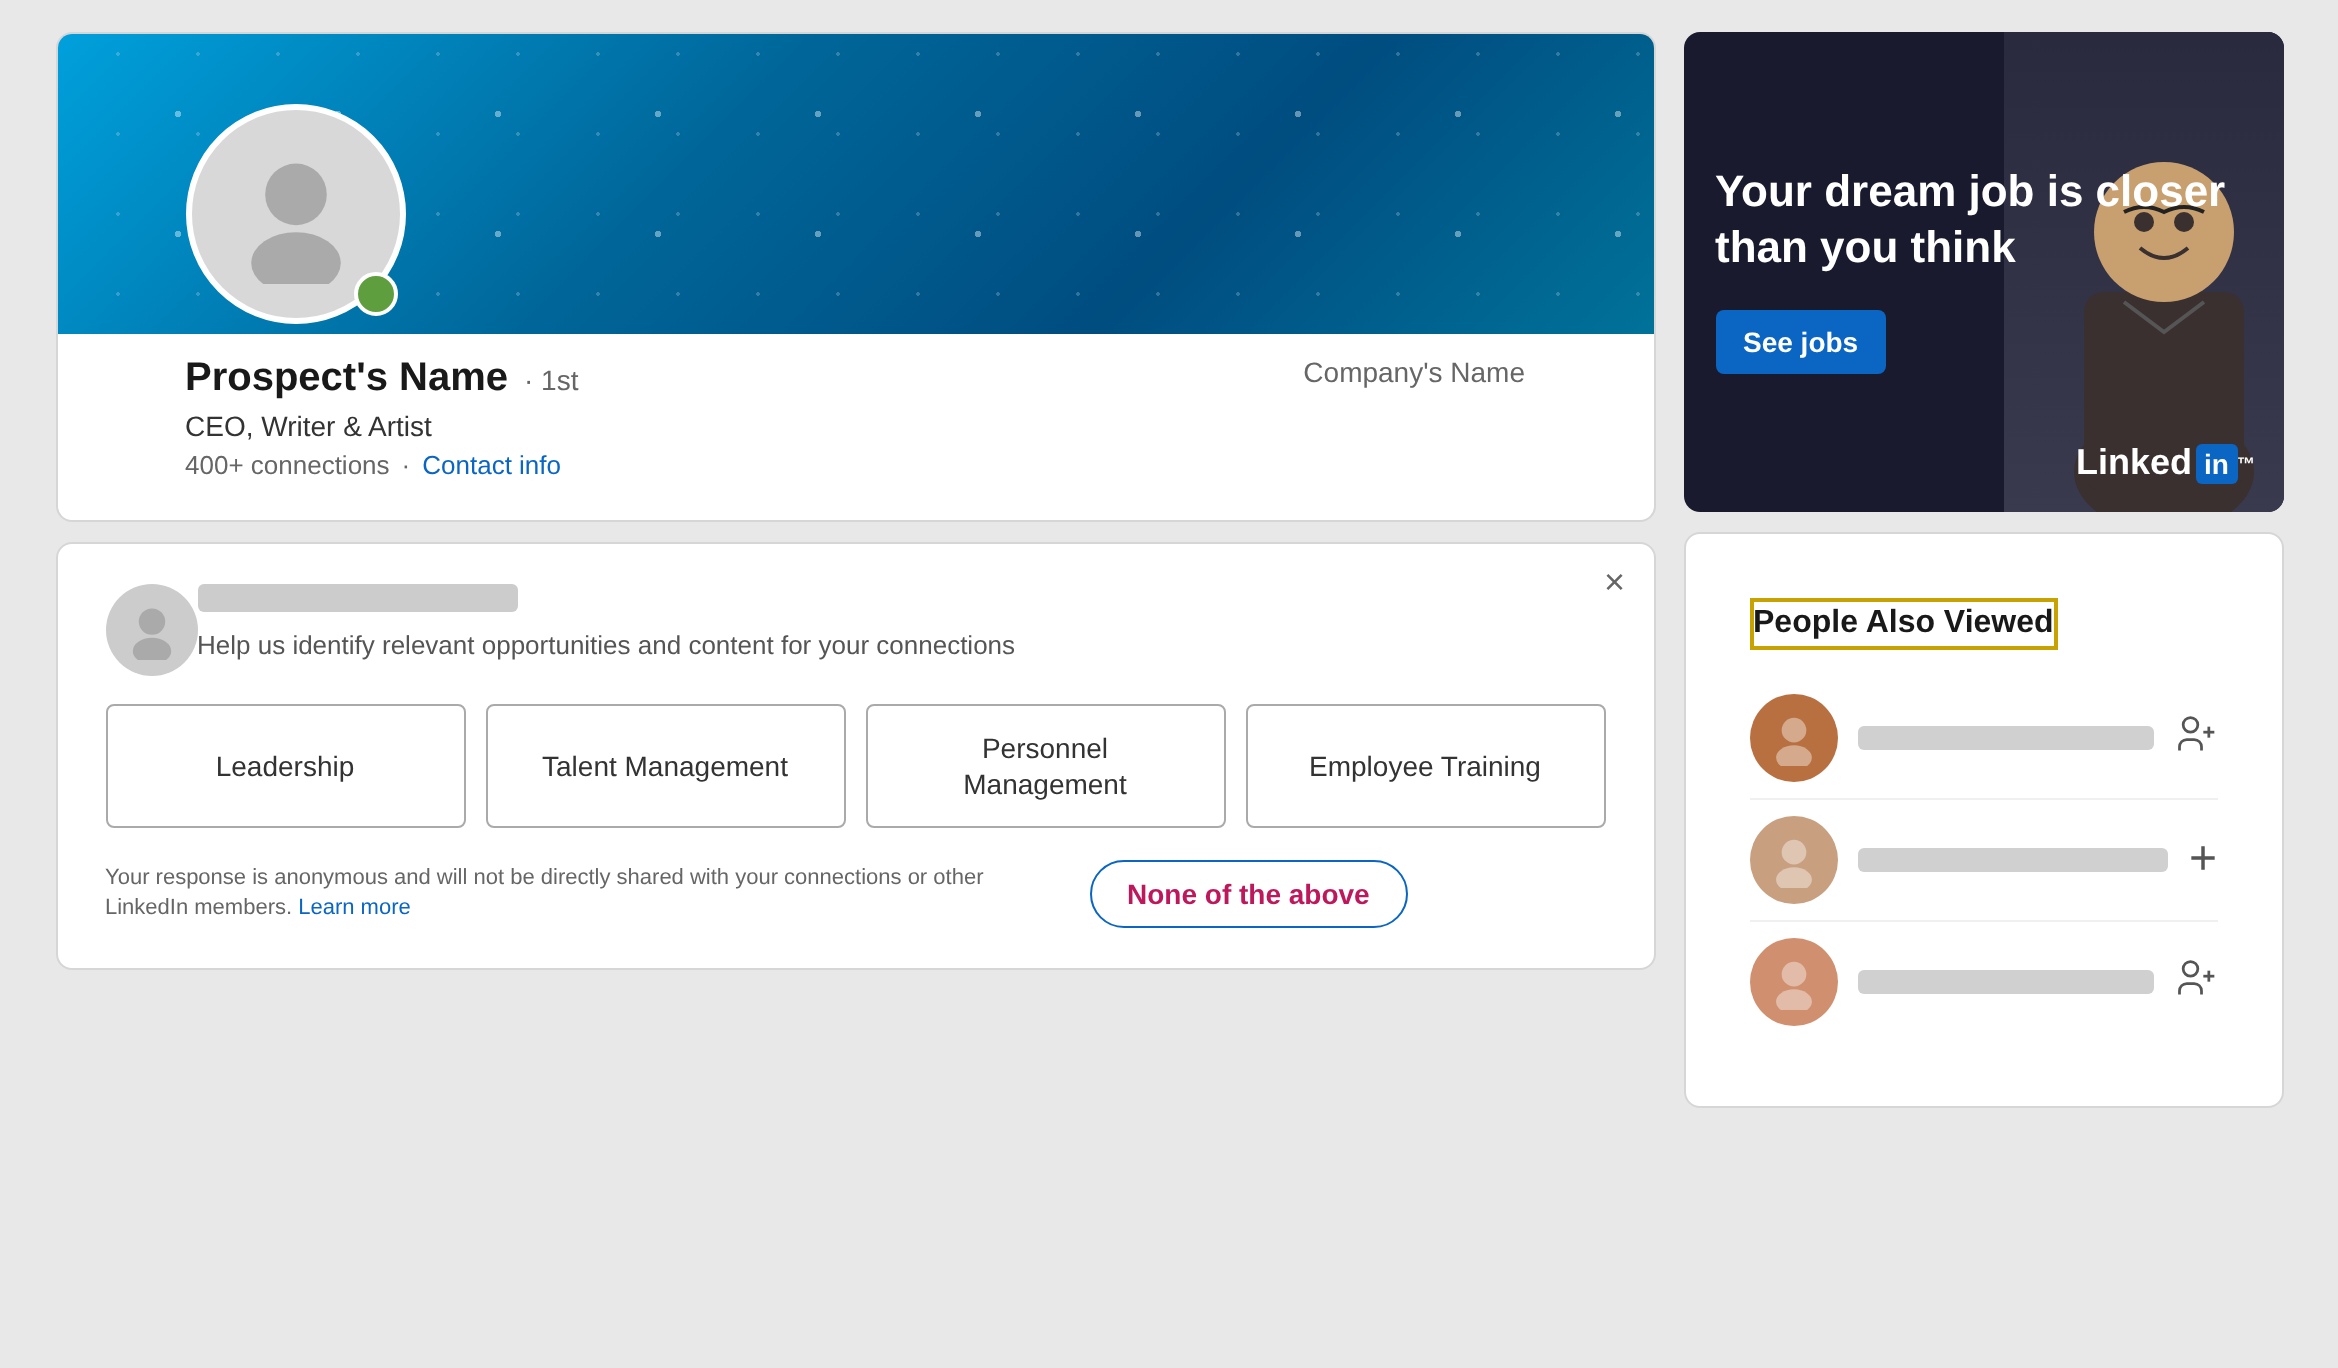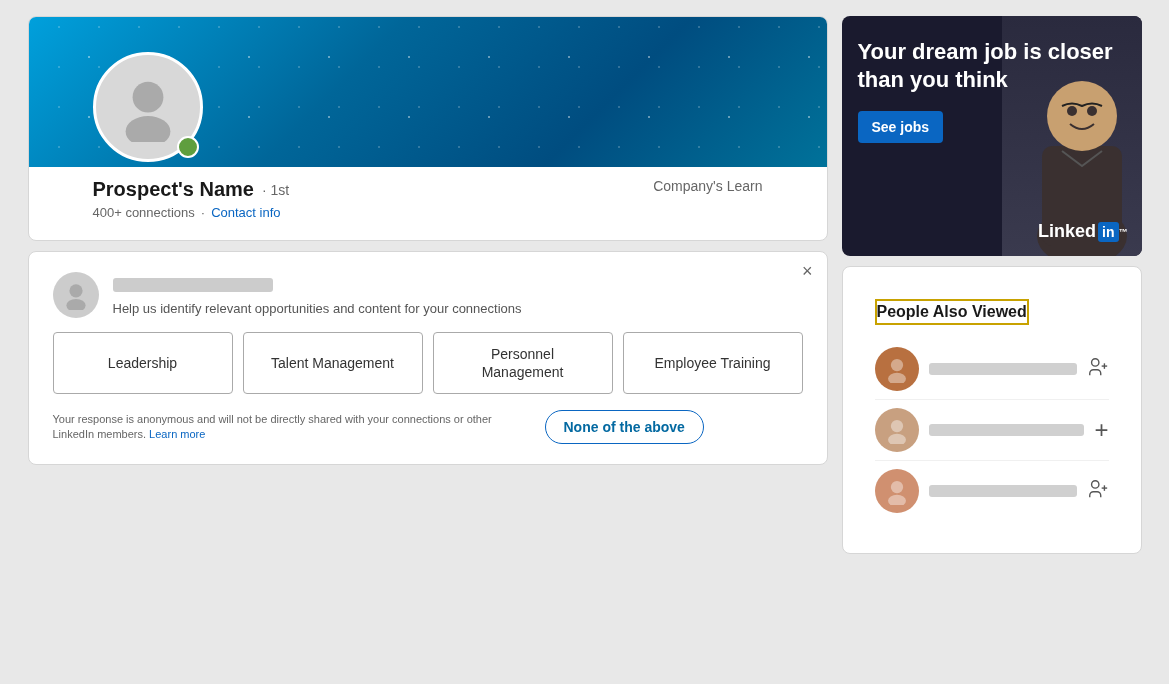--- a/index.html
+++ b/index.html
@@ -177,22 +177,21 @@
       right: 14px;
       font-size: 18px;
       color: #666;
       cursor: pointer;
       background: none;
       border: none;
       line-height: 1;
     }
     .widget-top {
       display: flex;
-      align-items: flex-end;
-      gap: 14px;
+      align-items: flex-start;
       margin-bottom: 14px;
     }
     .widget-avatar {
       width: 46px;
       height: 46px;
       border-radius: 50%;
       background: #ccc;
       flex-shrink: 0;
       display: flex;
       align-items: center;
@@ -243,21 +242,21 @@
       color: #666;
       max-width: 480px;
       line-height: 1.4;
     }
     .widget-disclaimer a {
       color: #0a66c2;
       cursor: pointer;
     }
     .btn-none-above {
       background: #fff;
-      color: #0369a1;
+      color: #be185d;
       border: 1.5px solid #0a66c2;
       border-radius: 20px;
       padding: 8px 18px;
       font-size: 14px;
       font-weight: 600;
       cursor: pointer;
       white-space: nowrap;
     }
 
     
@@ -282,20 +281,21 @@
       padding: 22px 16px;
       z-index: 2;
       flex: 1;
     }
     .ad-headline {
       font-size: 22px;
       font-weight: 700;
       color: #fff;
       line-height: 1.25;
       margin-bottom: 18px;
+      margin-top: 44px;
     }
     .ad-btn {
       background: #0a66c2;
       color: #fff;
       border: none;
       border-radius: 4px;
       padding: 8px 14px;
       font-size: 14px;
       font-weight: 600;
       cursor: pointer;
@@ -418,22 +418,23 @@
           <button class="btn-more">More...</button>
         </div>
       </div>
 
       <div class="profile-body">
         <div class="profile-name-company">
           <div class="profile-name-row">
             <span class="profile-name">Prospect's Name</span>
             <span class="profile-degree">· 1st</span>
           </div>
-          <span class="company-name">Company's Learn</span>
+          <span class="company-name">Company's Name</span>
         </div>
+        <div class="profile-headline">CEO, Writer &amp; Artist</div>
         <div class="profile-connections">
           <span>400+ connections</span>
           <span>·</span>
           <a class="contact-info-link">Contact info</a>
         </div>
       </div>
     </div>
   </div>
 
   <div class="widget-card">

